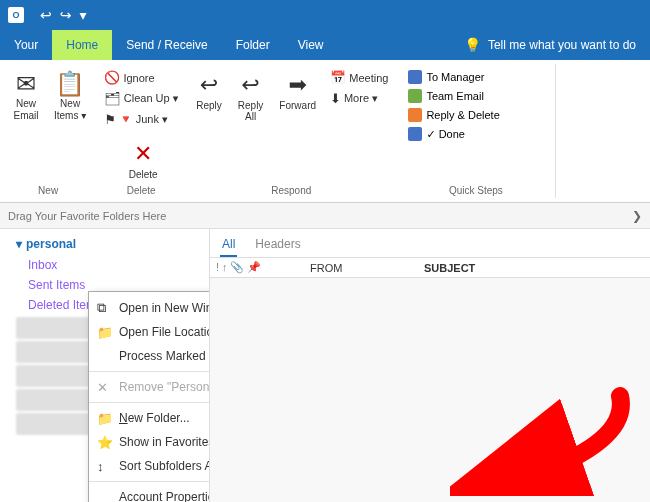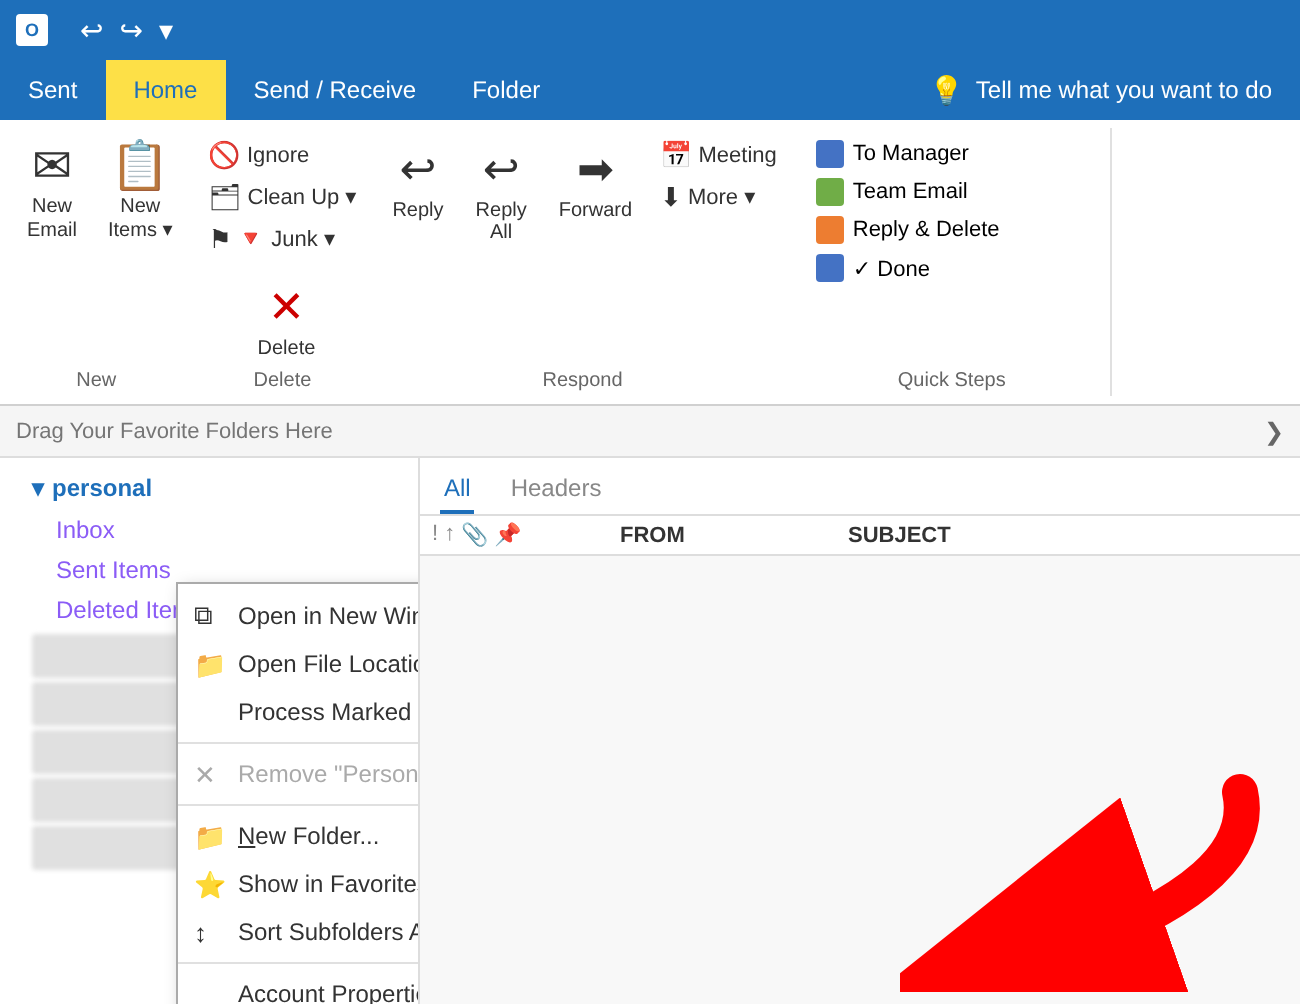--- a/index.html
+++ b/index.html
@@ -24,21 +24,21 @@
       align-items: stretch;
     }
     .menu-item {
       color: white;
       padding: 0 14px;
       display: flex;
       align-items: center;
       cursor: pointer;
       font-size: 12px;
     }
-    .menu-item.active { background: #fde047; color: #1e6fba; }
+    .menu-item.active { background: #bef264; color: #1e6fba; }
     .menu-tell {
       margin-left: auto;
       color: white;
       display: flex;
       align-items: center;
       gap: 6px;
       padding: 0 14px;
       font-size: 12px;
     }
     .lightbulb { font-size: 14px; }
@@ -190,21 +190,21 @@
       display: flex;
       align-items: center;
       background: white;
       border-bottom: 1px solid #ddd;
       padding: 3px 6px;
       font-size: 11px;
       color: #444;
       gap: 4px;
     }
     .col-icons { display: flex; gap: 3px; font-size: 11px; color: #888; width: 90px; }
-    .col-from { flex: 1; font-weight: 700; color: #333; }
+    .col-from { flex: 1; font-weight: 400; color: #333; }
     .col-subject { flex: 2; font-weight: 600; color: #333; }
 
     
     .context-menu {
       position: absolute;
       left: 88px;
       top: 62px;
       background: white;
       border: 1px solid #aaa;
       box-shadow: 3px 3px 8px rgba(0,0,0,0.25);
@@ -290,24 +290,25 @@
     <span>O</span>
   </div>
   <div class="quick-access">
     <span class="qa-btn">↩</span>
     <span class="qa-btn">↪</span>
     <span class="qa-btn">▾</span>
   </div>
 </div>
 
 <div class="menu-bar">
-  <div class="menu-item">Sent</div>
+  <div class="menu-item">Your</div>
   <div class="menu-item active">Home</div>
   <div class="menu-item">Send / Receive</div>
   <div class="menu-item">Folder</div>
+  <div class="menu-item">View</div>
   <div class="menu-tell">
     <span class="lightbulb">💡</span>
     <span>Tell me what you want to do</span>
   </div>
 </div>
 
 <div class="ribbon">
 
   <div class="ribbon-section">
     <div class="ribbon-inner">

